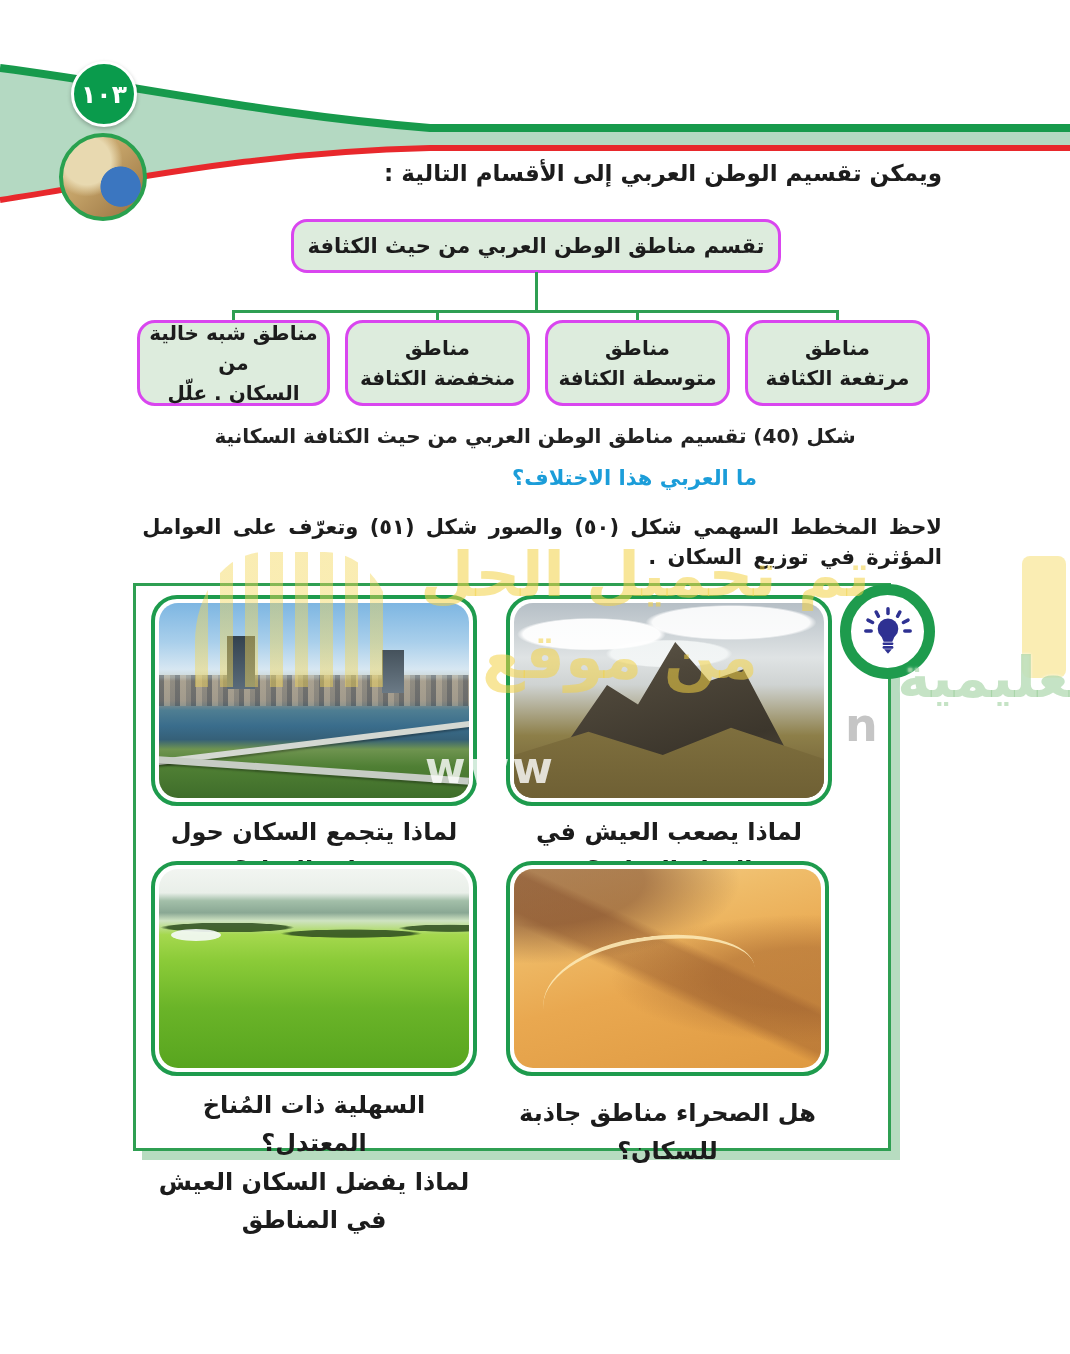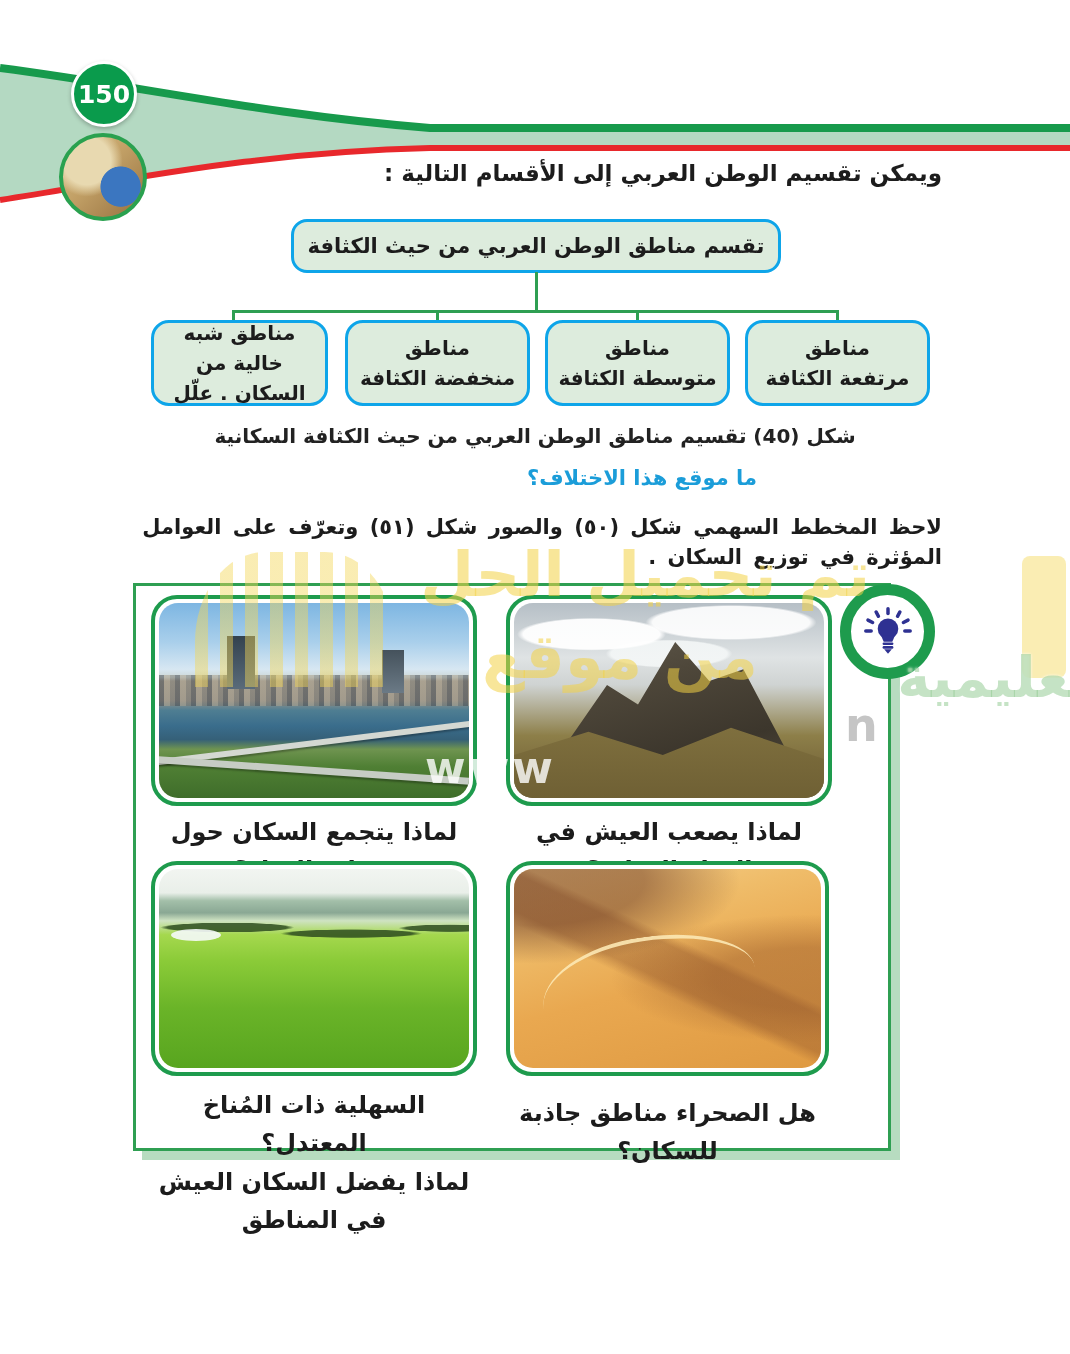--- a/index.html
+++ b/index.html
@@ -29,21 +29,21 @@
   
   .rtl{direction:rtl;}
   .intro-line{top:160px;right:128px;font-size:23px;font-weight:bold;}
   .fig-caption{width:100%;text-align:center;font-size:20px;font-weight:bold;color:#222;}
   .caption50{top:424px;}
   .caption51{top:1184px;}
   .question-heading{top:466px;right:313px;font-size:21px;font-weight:bold;color:#1b9dd9;}
   .paragraph{top:512px;right:128px;left:118px;text-align:right;font-size:21px;font-weight:600;line-height:1.45;word-spacing:4px;}
   
   .fc-box{
-    background:#ddecdd;border:3px solid #0ea5e9;border-radius:18px;
+    background:#ddecdd;border:3px solid #d946ef;border-radius:18px;
     display:flex;flex-direction:column;align-items:center;justify-content:center;
     font-weight:bold;text-align:center;direction:rtl;box-sizing:border-box;
   }
   .fc-root{left:291px;top:219px;width:490px;height:54px;font-size:21px;border-radius:16px;}
   .fc-line{background:#2f9f52;}
   .fc-child{top:320px;height:86px;font-size:20px;line-height:1.5;padding:4px 6px;}
   
   .fig51-box{
     left:133px;top:583px;width:758px;height:568px;
     border:3px solid #2f9f52;box-sizing:border-box;
@@ -118,21 +118,21 @@
 <body>
 
 <div class="page">
 
   <svg class="header-svg" width="1070" height="210" viewBox="0 0 1070 210">
     <path d="M0,68 C140,86 260,114 430,128 L1070,128 L1070,148 L430,148 C260,152 140,178 0,200 Z" fill="#b4d9c2"></path>
     <path d="M0,68 C140,86 260,114 430,128 L1070,128" fill="none" stroke="#179a4c" stroke-width="8"></path>
     <path d="M0,200 C140,178 260,152 430,148 L1070,148" fill="none" stroke="#e8282c" stroke-width="6"></path>
   </svg>
   <div class="page-badge">
-    <span>150</span>
+    <span>١٠٣</span>
   </div>
   <div class="map-circle"></div>
 
   <div class="abs rtl intro-line">ويمكن تقسيم الوطن العربي إلى الأقسام التالية :</div>
 
   <div class="abs fc-box fc-root">
     <span>تقسم مناطق الوطن العربي من حيث الكثافة</span>
   </div>
   <div class="abs fc-line" style="left:535px;top:272px;width:3px;height:40px;"></div>
   <div class="abs fc-line" style="left:232px;top:310px;width:607px;height:3px;"></div>
@@ -146,28 +146,28 @@
     <span>مرتفعة الكثافة</span>
   </div>
   <div class="abs fc-box fc-child" style="left:545px;width:185px;">
     <span>مناطق</span>
     <span>متوسطة الكثافة</span>
   </div>
   <div class="abs fc-box fc-child" style="left:345px;width:185px;">
     <span>مناطق</span>
     <span>منخفضة الكثافة</span>
   </div>
-  <div class="abs fc-box fc-child" style="left:151px;width:177px;">
+  <div class="abs fc-box fc-child" style="left:137px;width:193px;">
     <span>مناطق شبه خالية من</span>
     <span>السكان . علّل</span>
   </div>
 
   <div class="abs rtl fig-caption caption50">شكل (40) تقسيم مناطق الوطن العربي من حيث الكثافة السكانية</div>
 
-  <div class="abs rtl question-heading">ما موقع هذا الاختلاف؟</div>
+  <div class="abs rtl question-heading">ما العربي هذا الاختلاف؟</div>
   <div class="abs rtl paragraph">لاحظ المخطط السهمي شكل (٥٠) والصور شكل (٥١) وتعرّف على العوامل المؤثرة في توزيع السكان .</div>
 
   <div class="abs fig51-box"></div>
 
   <div class="abs bulb-circle">
     <svg width="52" height="52" viewBox="0 0 48 48">
       <g fill="#2e3192">
         <circle cx="24" cy="21" r="9.5"></circle>
         <path d="M17.5 27 L30.5 27 L28 33 L20 33 Z"></path>
         <rect x="19" y="33.6" width="10" height="2.4" rx="1.2"></rect>

